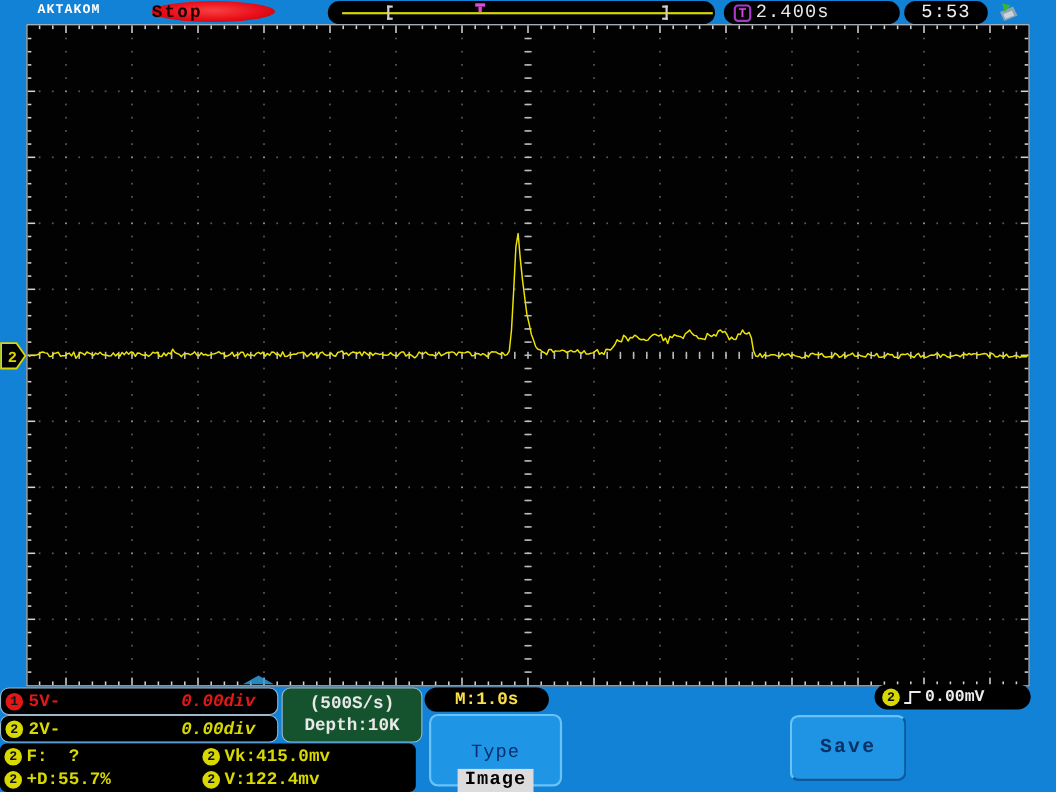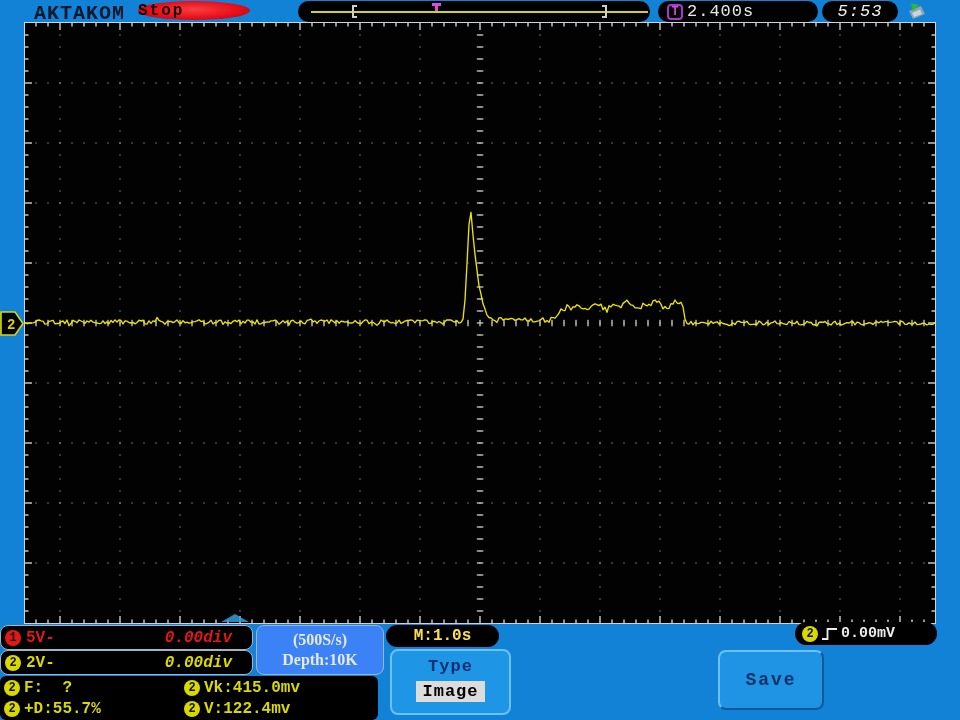--- a/index.html
+++ b/index.html
@@ -5,78 +5,78 @@
   * { margin:0; padding:0; box-sizing:border-box; }
   html,body { width:960px; height:720px; }
   body {
     position:relative; overflow:hidden;
     background:#1182d6;
     font-family:"Liberation Mono","DejaVu Sans Mono",monospace;
   }
   .abs { position:absolute; }
 
   
-  .brand { left:34px; top:2px; font-size:20px; font-weight:bold; color:#0f172a; letter-spacing:1px; }
+  .brand { left:34px; top:2px; font-size:12px; font-weight:bold; color:#ffffff; letter-spacing:1px; }
   .stopbadge {
     left:138px; top:1px; width:112px; height:19px; border-radius:50%;
     background:radial-gradient(ellipse at 50% 45%, #f84040 0%, #e80f1a 55%, #b30000 100%);
     color:#1a0000; font-size:16px; font-weight:bold; line-height:21px; letter-spacing:2px;
   }
   .pospill { left:298px; top:1px; width:352px; height:21px; background:#000; border-radius:11px; }
   .posline { left:13px; top:10px; width:337px; height:2px; background:#d6d600; }
   .bracket { top:4px; width:5px; height:13px; }
   .bracket.bl { left:54px;  border-left:2px solid #cfcfcf; border-top:2px solid #cfcfcf; border-bottom:2px solid #cfcfcf; }
   .bracket.br { left:304px; border-right:2px solid #cfcfcf; border-top:2px solid #cfcfcf; border-bottom:2px solid #cfcfcf; }
   .tmark { left:134px; top:2px; width:9px; }
   .tmark .tbar  { width:9px; height:3px; background:#e14ae1; }
   .tmark .tstem { width:3px; height:5px; background:#e14ae1; margin:0 auto; }
   .trigpill { left:658px; top:1px; width:160px; height:21px; background:#000; border-radius:11px;
               display:flex; align-items:center; padding-left:9px; }
   .ticon { width:16px; height:16px; border:2px solid #a838c8; border-radius:4px; color:#d44ae0;
            font-size:12px; font-weight:bold; line-height:12px; text-align:center; }
   .ttime { color:#e9e9e9; font-size:17px; margin-left:4px; letter-spacing:1px;font-family:Liberation Mono, monospace; }
   .clockpill { left:822px; top:1px; width:76px; height:21px; background:#000; border-radius:11px;
-               color:#efefef; font-size:17px; text-align:center; line-height:21px; letter-spacing:1px;font-style:italic; }
+               color:#efefef; font-size:17px; text-align:center; line-height:21px; letter-spacing:1px; }
   .usbicon { left:904px; top:2px; }
 
   
   .display { left:24px; top:22px; width:912px; height:602px; background:#020202;
              border:1px solid #ccd4d9; }
   .chmark { left:0px; top:310px; }
 
   
   .chbox { left:0; width:253px; height:25px; background:#000; border:1px solid #9db6c9; border-radius:8px;
            display:flex; align-items:center; padding:0 20px 0 4px; font-size:16px; font-weight:bold; }
   .chbox.c1 { top:625px; color:#e01818; }
   .chbox.c2 { top:650px; color:#d9d900; }
   .chbox .scale { margin-left:5px; }
   .chbox .pos   { margin-left:auto;font-style:italic; }
   .badge { width:16px; height:16px; border-radius:50%; color:#141414; font-weight:bold; font-size:12px;
            line-height:16px; text-align:center; display:inline-block; flex:none; }
   .badge.red    { background:#e01818; }
   .badge.yellow { background:#d9d900; }
-  .acqbox { left:256px; top:625px; width:128px; height:50px; background:#3b82f6; border:1px solid #9db6c9;
+  .acqbox { left:256px; top:625px; width:128px; height:50px; background:#14532d; border:1px solid #9db6c9;
             border-radius:8px; color:#e8e8e8; font-size:16px; font-weight:bold; text-align:center;
-            display:flex; flex-direction:column; justify-content:center; gap:2px;font-family:Liberation Serif, serif; }
+            display:flex; flex-direction:column; justify-content:center; gap:2px; }
   .mpill { left:386px; top:625px; width:113px; height:22px; background:#000; border-radius:11px;
            color:#fde047; font-size:16px; font-weight:bold; text-align:center; line-height:22px; }
   .triglvl { left:795px; top:622px; width:142px; height:23px; background:#000; border-radius:12px;
              display:flex; align-items:center; gap:3px; padding:0 10px 0 7px;
              color:#ececec; font-size:15px; font-weight:bold; }
   .measbox { left:0; top:676px; width:378px; height:44px; background:#000; border-radius:6px; }
   .mcell { position:absolute; display:flex; align-items:center; color:#d9d900; font-size:16px; font-weight:bold; }
   .mcell span.txt { margin-left:4px; white-space:pre; }
   .mc0 { left:4px;  top:3px; }
   .mc1 { left:184px; top:3px; }
   .mc2 { left:4px;  top:24px; }
   .mc3 { left:184px; top:24px; }
 
   .menu { left:390px; top:649px; width:121px; height:66px; background:#1f95e6;
           border:2px solid #6ac2f6; border-radius:8px; text-align:center; cursor:pointer; }
-  .menu-title { margin-top:6px; color:#0a2f70; font-size:17px; font-weight:bold; letter-spacing:1px; }
+  .menu-title { margin-top:24px; color:#0a2f70; font-size:17px; font-weight:normal; letter-spacing:1px; }
   .menu-item { display:inline-block; margin-top:5px; background:#dcdcdc; color:#000;
                font-size:17px; font-weight:bold; padding:1px 6px; letter-spacing:1px; }
   .savebtn { left:718px; top:650px; width:106px; height:60px; background:#1f93e4; border-radius:8px;
              border-top:2px solid #6ac2f6; border-left:2px solid #6ac2f6;
              border-bottom:2px solid #0c5a9a; border-right:2px solid #0c5a9a;
              color:#0b3266; font-size:18px; font-weight:bold; letter-spacing:2px;
              display:flex; align-items:center; justify-content:center; cursor:pointer;font-family:Liberation Mono, monospace; }
 </style>
 </head>
 <body>

